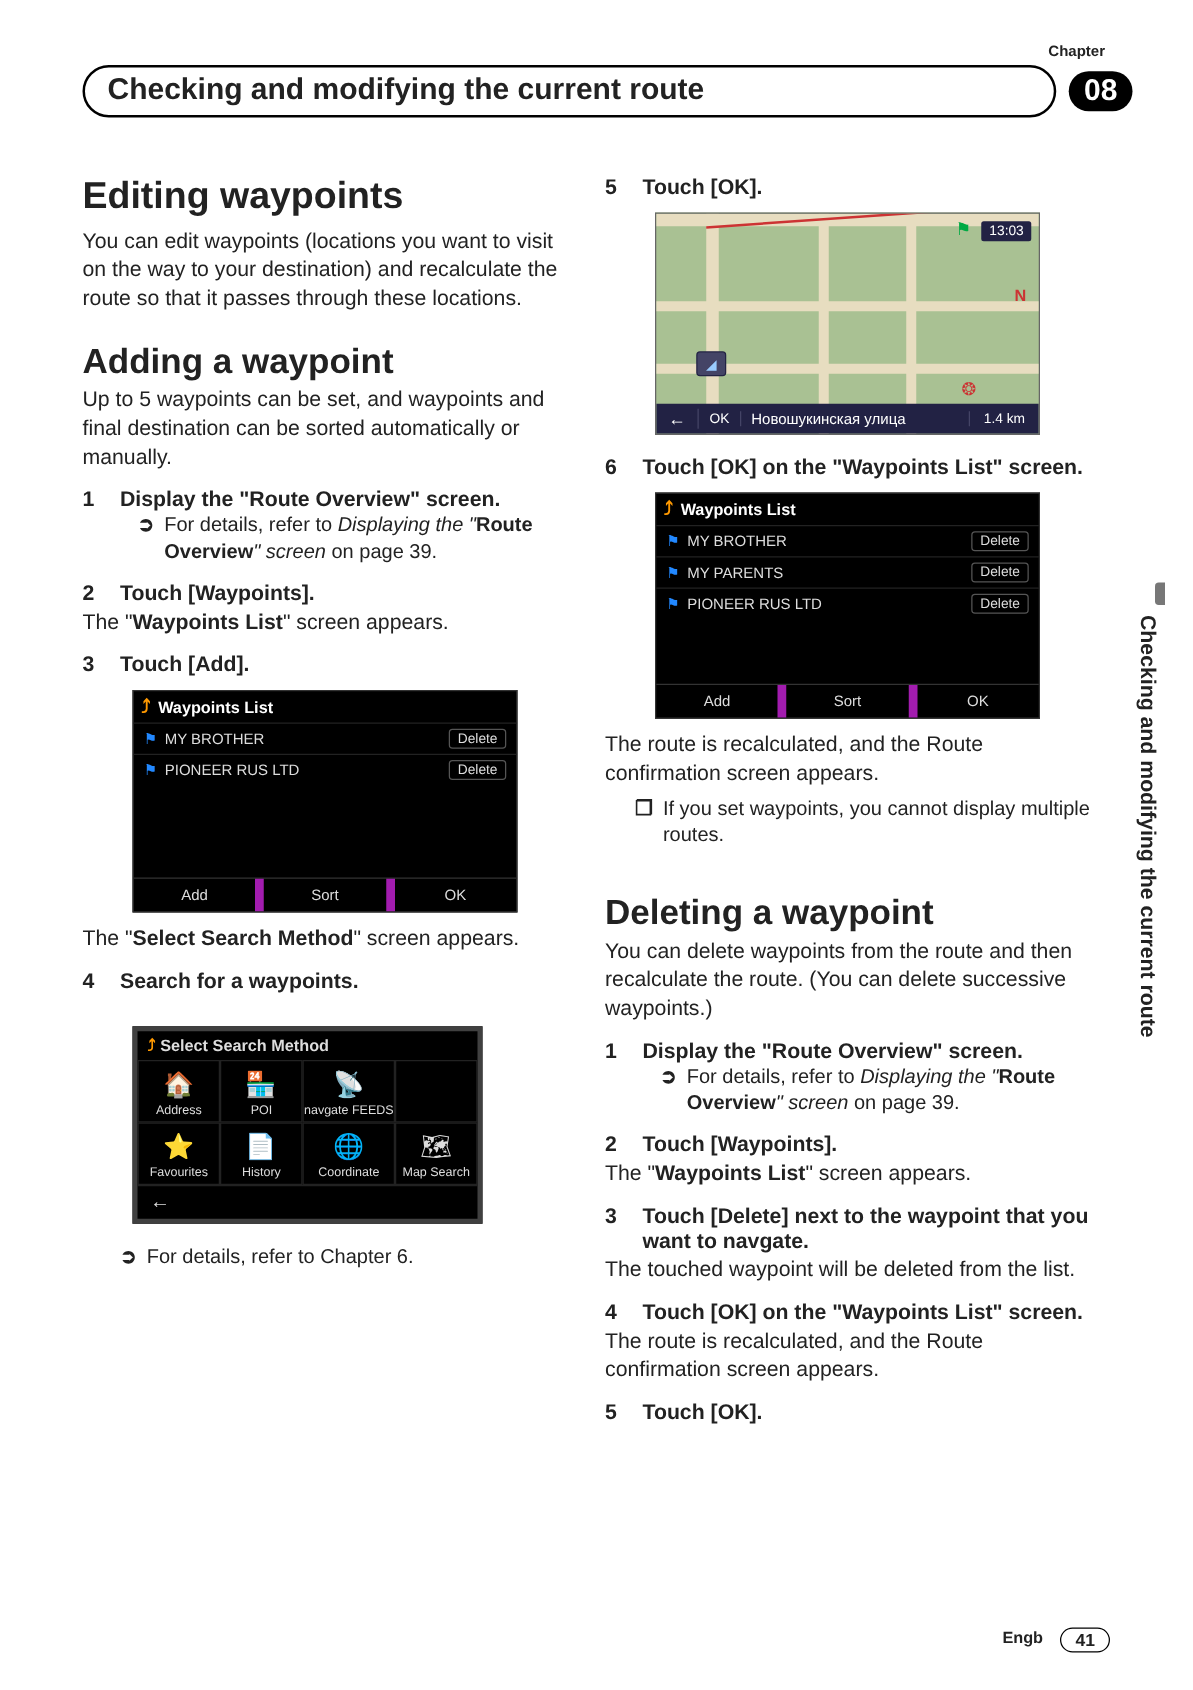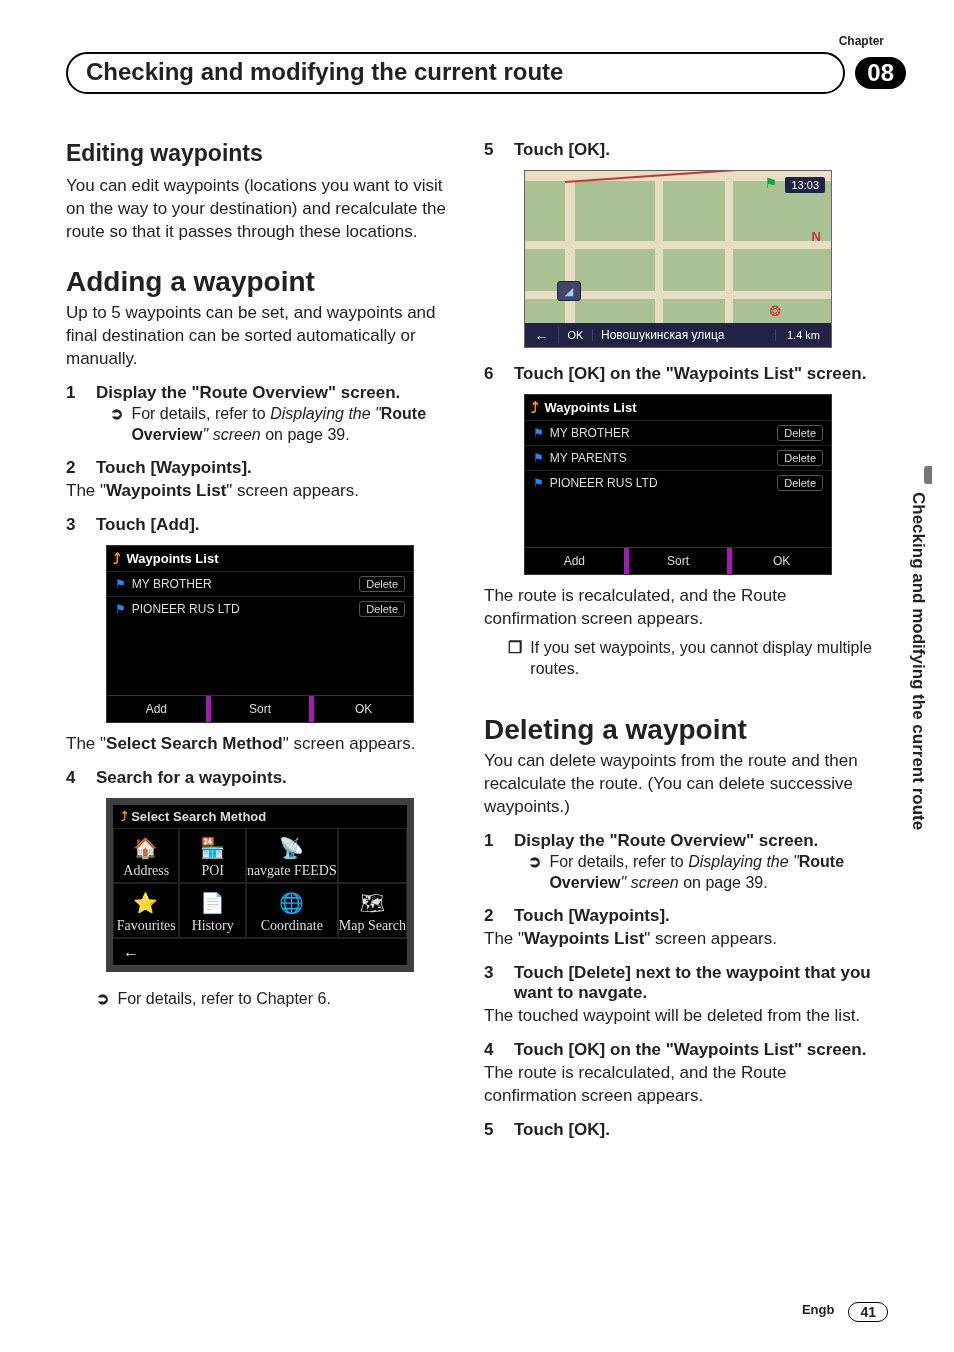--- a/index.html
+++ b/index.html
@@ -7,51 +7,51 @@
   .page { position:relative; width:954px; height:1352px; padding:30px 48px 40px 66px; }
 
   .chapter-label { position:absolute; top:34px; right:70px; font-size:12px; font-weight:bold; }
   .title-bar { display:flex; align-items:center; margin-top:22px; }
   .title-pill { flex:1; border:2px solid #000; border-radius:22px; padding:4px 18px 6px 18px; font-size:24px; font-weight:bold; }
   .chapter-pill { background:#000; color:#fff; border-radius:18px; padding:2px 12px; font-size:24px; font-weight:bold; margin-left:10px; }
 
   .cols { display:flex; gap:26px; margin-top:46px; }
   .col { width:392px; }
 
-  h1 { font-size:23px; font-weight:900; margin-bottom:8px; }
+  h1 { font-size:30px; font-weight:900; margin-bottom:8px; }
   h2 { font-size:28px; font-weight:900; margin-top:22px; margin-bottom:4px; }
   p { font-size:17px; line-height:1.35; margin-bottom:4px; }
   .step { font-size:17px; font-weight:bold; margin-top:12px; display:flex; gap:14px; }
   .step .num { width:16px; flex-shrink:0; }
   .step .txt { flex:1; }
   .sub { font-size:16px; margin-left:44px; line-height:1.35; display:flex; gap:8px; }
   .sub .arrow { flex-shrink:0; font-weight:bold; }
   .sub .txt { flex:1; }
   .after-step { font-size:17px; line-height:1.35; margin-top:2px; }
   .after-step2 { font-size:17px; line-height:1.35; margin-top:6px; margin-bottom:6px; }
 
   
   .ss { margin:10px 0 10px 40px; width:308px; background:#000; color:#ddd; font-size:12px; border:1px solid #333; }
   .ss .titlebar { display:flex; align-items:center; padding:4px 6px; font-size:13px; font-weight:bold; color:#fff; }
   .ss .titlebar .tri { color:#f90; margin-right:6px; font-size:15px; }
   .ss .row { display:flex; align-items:center; justify-content:space-between; padding:4px 8px; border-top:1px solid #222; }
   .ss .row .flag { color:#28f; margin-right:6px; }
   .ss .row .del { border:1px solid #555; border-radius:3px; padding:1px 6px; font-size:11px; }
   .ss .filler { height:74px; }
   .ss .btnbar { display:flex; border-top:1px solid #333; }
-  .ss .btnbar div { flex:1; text-align:center; padding:6px 0; border-left:5px solid #a21caf; font-size:12px; }
+  .ss .btnbar div { flex:1; text-align:center; padding:6px 0; border-left:7px solid #a21caf; font-size:12px; }
   .ss .btnbar div:first-child { border-left:none; }
 
   
-  .ss2 { margin:10px 0 16px 40px; width:308px; background:#000; color:#ddd; font-size:11px; border:7px solid #404040; }
+  .ss2 { margin:26px 0 16px 40px; width:280px; background:#000; color:#ddd; font-size:11px; border:4px solid #404040; }
   .ss2 .titlebar { padding:4px 8px; font-size:13px; font-weight:bold; }
   .ss2 .grid { display:grid; grid-template-columns:repeat(4,1fr); }
   .ss2 .cell { text-align:center; padding:6px 0 3px 0; border:1px solid #222; }
   .ss2 .cell .ico { font-size:20px; height:26px; line-height:26px; }
-  .ss2 .cell .lbl { font-size:14px; margin-top:2px; white-space:nowrap; overflow:hidden;font-family:Liberation Serif, serif; }
+  .ss2 .cell .lbl { font-size:10px; margin-top:2px; white-space:nowrap; overflow:hidden; }
   .ss2 .back { padding:4px 10px; font-size:16px; border-top:1px solid #222; }
 
   
   .ss3 { margin:10px 0 16px 40px; width:308px; height:178px; background:#a9c193; border:1px solid #666; position:relative; overflow:hidden; font-size:11px; }
   .ss3 .road { position:absolute; background:#e7ddc0; }
   .ss3 .route { position:absolute; height:2px; background:#c33; }
   .ss3 .time { position:absolute; top:6px; right:6px; background:#224; color:#fff; padding:2px 6px; font-size:11px; border-radius:2px; }
   .ss3 .north { position:absolute; top:58px; right:10px; color:#c33; font-weight:bold; font-size:13px; }
   .ss3 .pin3d { position:absolute; bottom:46px; left:32px; width:24px; height:20px; background:#446; border:1px solid #224; border-radius:3px; display:flex; align-items:center; justify-content:center; color:#9cf; font-size:11px; }
   .ss3 .bottombar { position:absolute; bottom:0; left:0; right:0; height:24px; background:#224; display:flex; align-items:center; color:#fff; }

